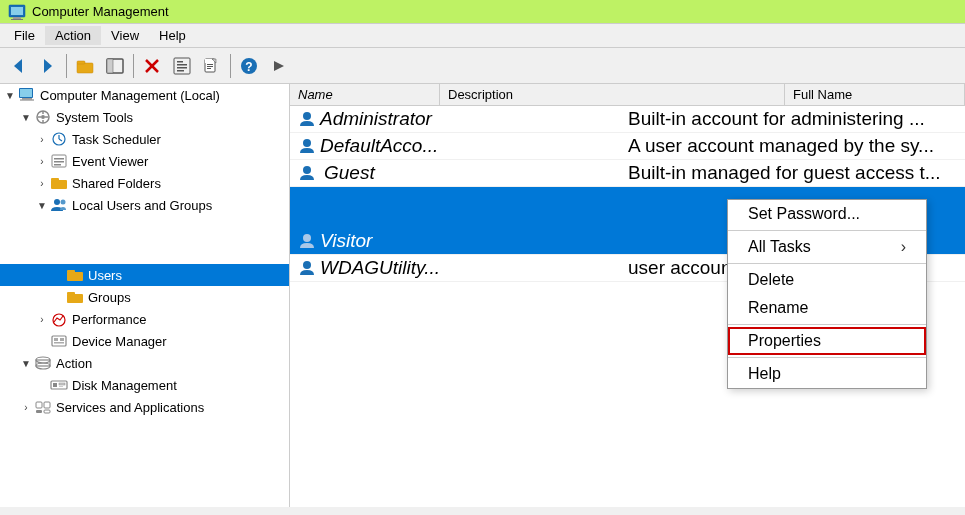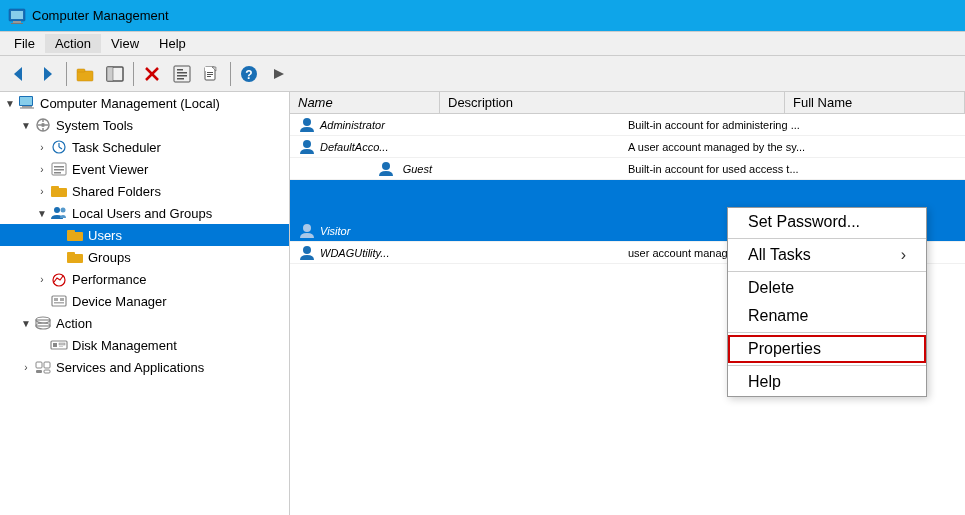--- a/index.html
+++ b/index.html
@@ -7,22 +7,22 @@
       font-family: 'Segoe UI', sans-serif;
       font-size: 13px;
       background: #f0f0f0;
       width: 965px;
       height: 515px;
       overflow: hidden;
     }
 
     
     .title-bar {
-      background: #0ea5e9;
-      height: 32px;
+      background: #bef264;
+      height: 24px;
       display: flex;
       align-items: center;
       padding: 0 8px;
       border-bottom: 1px solid #ccc;
     }
     .title-bar-icon {
       width: 18px;
       height: 18px;
       margin-right: 6px;
       display: inline-flex;
@@ -170,21 +170,21 @@
     }
     .list-row.selected {
       background: #0078d7;
       color: white;
     }
     .list-cell {
       padding: 2px 8px;
       white-space: nowrap;
       overflow: hidden;
       text-overflow: ellipsis;
-      font-size: 11px;
+      font-size: 19px;
     }
 
     
     .context-menu {
       position: absolute;
       background: #fff;
       border: 1px solid #999;
       box-shadow: 2px 2px 8px rgba(0,0,0,0.2);
       min-width: 200px;
       z-index: 100;
@@ -373,21 +373,21 @@
         <svg width="18" height="16" viewBox="0 0 18 16">
           <circle cx="7" cy="5" r="3" fill="#1a6fb5"></circle>
           <path d="M1 14 Q1 10 7 10 Q13 10 13 14" fill="#1a6fb5"></path>
           <circle cx="13" cy="5" r="2.5" fill="#5599cc"></circle>
           <path d="M10 13 Q10 10 13 10 Q16 10 16 13" fill="#5599cc"></path>
         </svg>
       </span>
       <span>Local Users and Groups</span>
     </div>
 
-    <div class="tree-item tree-indent-3" style="background:#0078d7; color:white;">
+    <div class="tree-item tree-indent-3" style="background:#0078d7; color:white;margin-top:48px;">
       <span class="expand-icon" style="color:white;"></span>
       <span class="tree-icon">
         <svg width="18" height="16" viewBox="0 0 18 16">
           <rect x="1" y="5" width="16" height="9" rx="1" fill="#e6a817"></rect>
           <rect x="1" y="3" width="8" height="3" rx="1" fill="#e6a817"></rect>
         </svg>
       </span>
       <span>Users</span>
     </div>
 
@@ -492,29 +492,29 @@
           <circle cx="9" cy="5" r="4" fill="#1a6fb5"></circle>
           <path d="M2 15 Q2 10 9 10 Q16 10 16 15" fill="#1a6fb5"></path>
         </svg>
         <span>DefaultAcco...</span>
       </div>
       <div class="list-cell col-fullname"></div>
       <div class="list-cell col-desc">A user account managed by the sy...</div>
     </div>
 
     <div class="list-row">
-      <div class="list-cell col-name" style="display:flex;align-items:center;gap:8px;justify-content:flex-end;">
+      <div class="list-cell col-name" style="display:flex;align-items:center;gap:8px;">
         <svg width="18" height="16" viewBox="0 0 18 16" style="flex-shrink:0;">
           <circle cx="9" cy="5" r="4" fill="#1a6fb5"></circle>
           <path d="M2 15 Q2 10 9 10 Q16 10 16 15" fill="#1a6fb5"></path>
         </svg>
         <span>Guest</span>
       </div>
       <div class="list-cell col-fullname"></div>
-      <div class="list-cell col-desc">Built-in account for used access t...</div>
+      <div class="list-cell col-desc">Built-in managed for guest access t...</div>
     </div>
 
     <div class="list-row selected">
       <div class="list-cell col-name" style="display:flex;align-items:center;gap:4px;margin-top:41px;">
         <svg width="18" height="16" viewBox="0 0 18 16" style="flex-shrink:0;">
           <circle cx="9" cy="5" r="4" fill="#aac8e8"></circle>
           <path d="M2 15 Q2 10 9 10 Q16 10 16 15" fill="#aac8e8"></path>
         </svg>
         <span>Visitor</span>
       </div>

